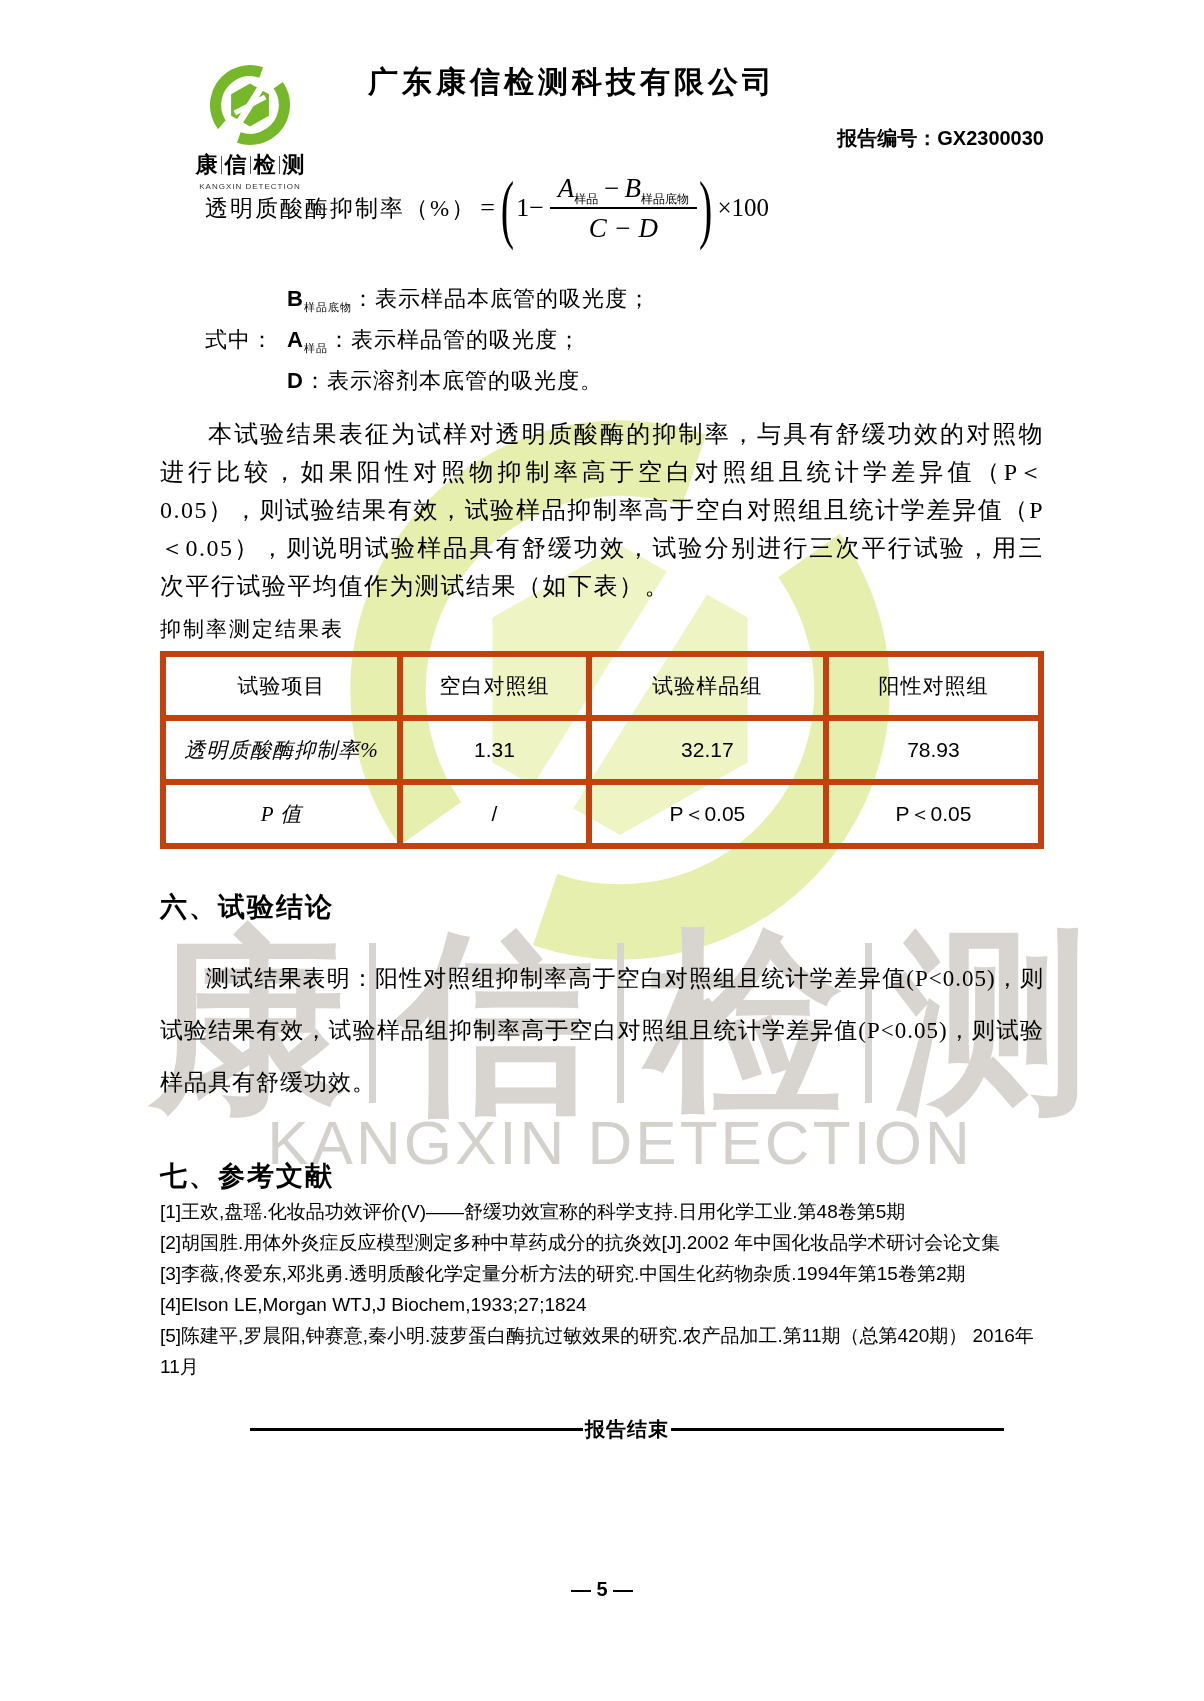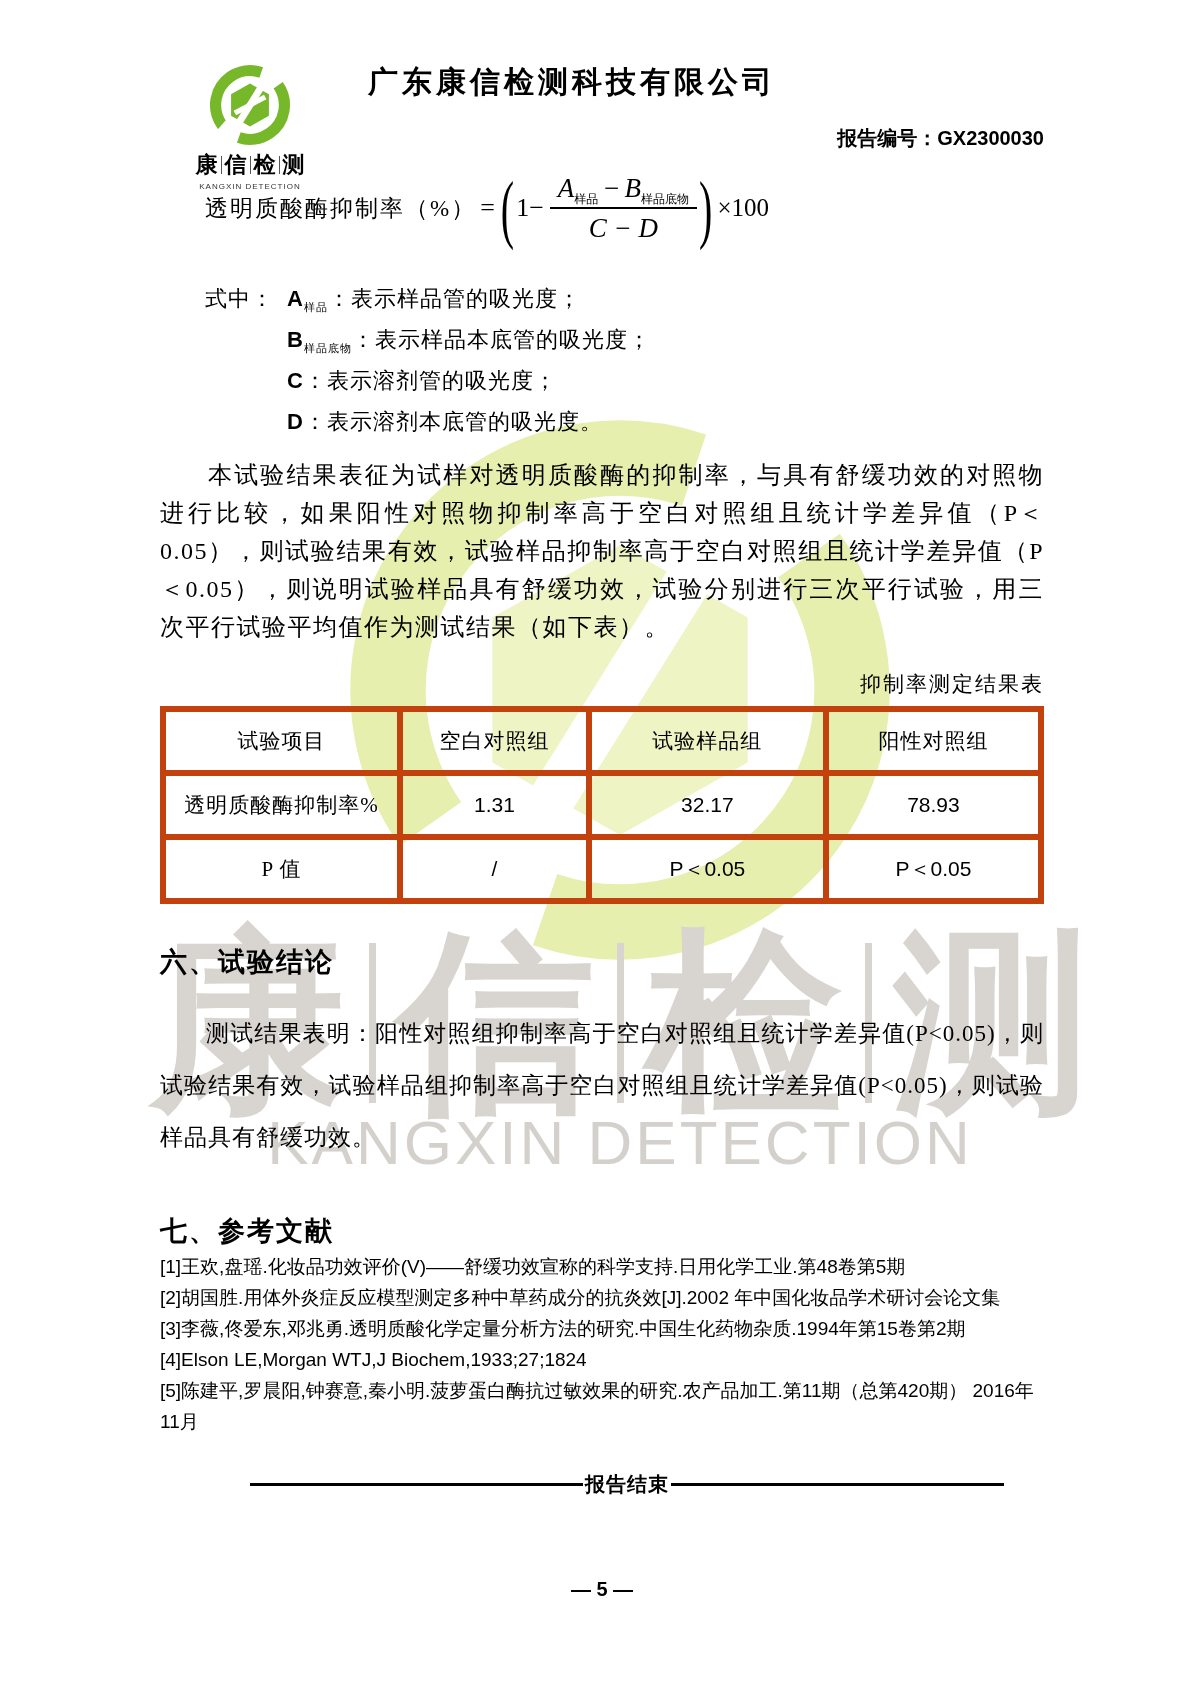--- a/index.html
+++ b/index.html
@@ -54,32 +54,32 @@
   .defs { margin:30px 0 0 45px; font-size:22px; }
   .def-row { display:flex; line-height:37px; }
   .def-intro { width:82px; letter-spacing:1px; }
   .def-sym { font-family:"Liberation Sans",sans-serif; font-weight:600; font-size:22px; }
   .def-sub { font-size:11px; position:relative; top:5px; }
   .def-text { letter-spacing:1px; }
   
   .para { margin-top:12px; font-size:24px; line-height:38px; text-align:justify; letter-spacing:1.5px; }
   .indent { text-indent:2em; }
   
-  .tbl-title { text-align:right; font-size:21px; margin-top:24px; letter-spacing:2px; }
+  .tbl-title { text-align:left; font-size:21px; margin-top:10px; letter-spacing:2px; }
   table.results { width:100%; border-collapse:collapse; margin-top:8px; }
   table.results td {
     border:6px solid #c2410c; text-align:center; font-size:21px;
     height:64px; padding:2px 4px;
   }
   table.results .c0 { width:27%; }
   table.results .c1 { width:21.5%; }
   table.results .c2 { width:27%; }
   table.results .c3 { width:24.5%; }
   .cell-kai { letter-spacing:1px; }
-  .cell-italic { letter-spacing:1px; }
+  .cell-italic { font-style:italic; letter-spacing:1px; }
   .cell-num { font-family:"Liberation Sans",sans-serif; font-size:21px; }
   
   .sec-head { font-size:27px; font-weight:700; letter-spacing:2px; margin-top:40px; font-family:"Liberation Sans",sans-serif; }
   .concl { margin-top:28px; font-size:23px; line-height:52px; text-align:justify; letter-spacing:1px; }
   .refs-head { margin-top:49px; }
   .refs { margin-top:2px; font-size:19px; line-height:31px; font-family:"Liberation Sans",sans-serif; }
   .ref-item { text-align:left; }
   
   .end-line { display:flex; align-items:center; margin:34px 40px 12px 90px; }
   .end-line .rule { flex:1; height:3px; background:#000; }
@@ -150,30 +150,29 @@
           <span class="mvar">B</span><span class="msub">样品底物</span>
         </span>
         <span class="den"><span class="mvar">C − D</span></span>
       </span>
       <span class="paren">)</span>
       <span class="f-times">×100</span>
     </div>
 
     <div class="defs">
       <div class="def-row">
+        <span class="def-intro"></span>
+        <span class="def-text"><span class="def-sym">B</span><span class="def-sub">样品底物</span><span>：表示样品本底管的吸光度；</span></span>
+      </div>
+      <div class="def-row">
         <span class="def-intro">式中：</span>
         <span class="def-text"><span class="def-sym">A</span><span class="def-sub">样品</span><span>：表示样品管的吸光度；</span></span>
       </div>
       <div class="def-row">
         <span class="def-intro"></span>
-        <span class="def-text"><span class="def-sym">B</span><span class="def-sub">样品底物</span><span>：表示样品本底管的吸光度；</span></span>
-      </div>
-      <div class="def-row">
-        <span class="def-intro"></span>
-        <span class="def-text"><span class="def-sym">C</span><span class="def-sub"></span><span>：表示溶剂管的吸光度；</span></span>
       </div>
       <div class="def-row">
         <span class="def-intro"></span>
         <span class="def-text"><span class="def-sym">D</span><span class="def-sub"></span><span>：表示溶剂本底管的吸光度。</span></span>
       </div>
     </div>
 
     <div class="para indent">本试验结果表征为试样对透明质酸酶的抑制率，与具有舒缓功效的对照物进行比较，如果阳性对照物抑制率高于空白对照组且统计学差异值（P＜0.05），则试验结果有效，试验样品抑制率高于空白对照组且统计学差异值（P＜0.05），则说明试验样品具有舒缓功效，试验分别进行三次平行试验，用三次平行试验平均值作为测试结果（如下表）。</div>
 
     <div class="tbl-title">抑制率测定结果表</div>

